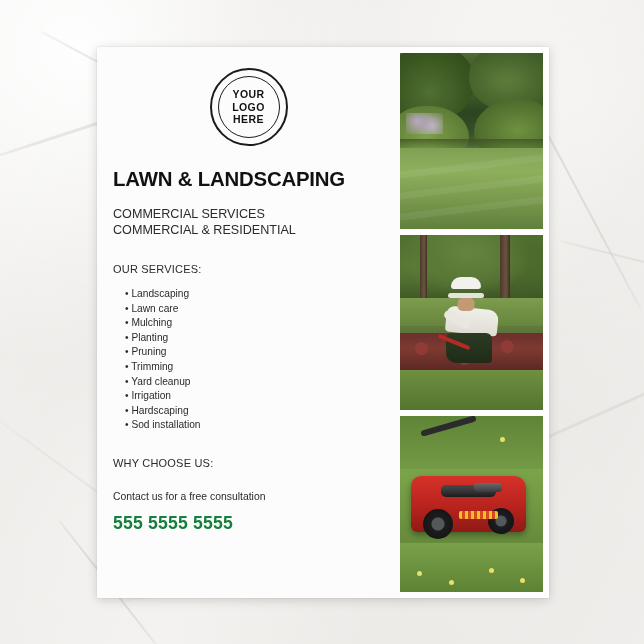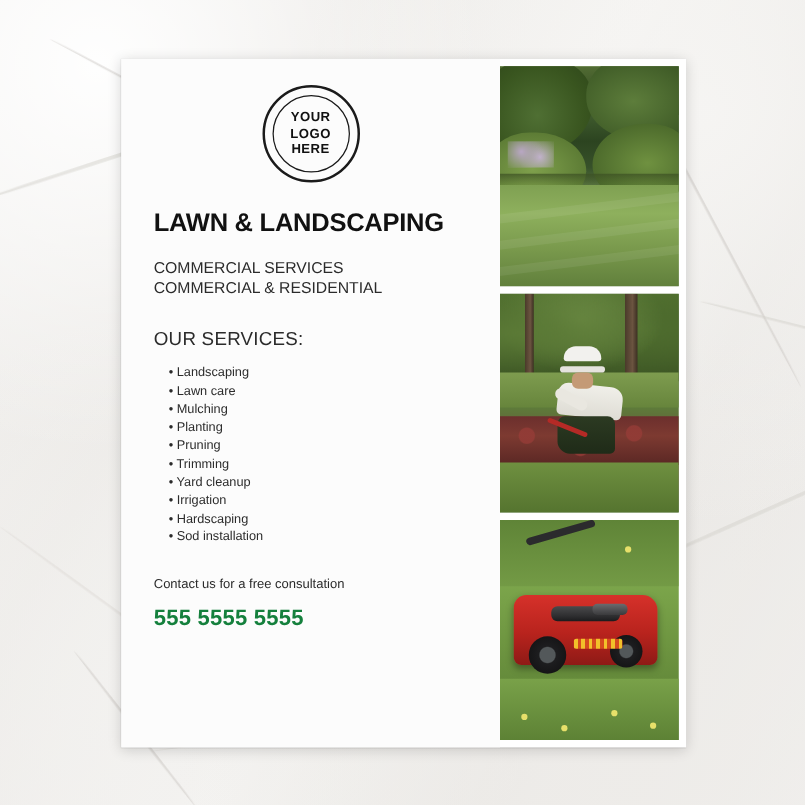--- a/index.html
+++ b/index.html
@@ -48,21 +48,21 @@
     overflow: hidden;
   }
 
   
   #left-col {
     width: 303px;
     height: 100%;
     background: #fcfcfc;
     position: relative;
     box-sizing: border-box;
-    padding: 0 26px;
+    padding: 0 16px;
   }
 
   
   #logo-wrap {
     display: flex;
     justify-content: center;
     padding-top: 21px;
   }
   #logo-badge {
     width: 78px;
@@ -104,21 +104,21 @@
 
   #subhead {
     margin-top: 17px;
     font-size: 12.6px;
     color: #2b2b2b;
     line-height: 15.5px;
   }
   #subhead div { white-space: nowrap; }
 
   .section-title {
-    font-size: 15px;
+    font-size: 11px;
     color: #2b2b2b;
     letter-spacing: 0.2px;
     margin-bottom: 6px;
   }
   #services-block { margin-top: 25px; }
   #why-block { margin-top: 24px; }
 
   ul.bullets {
     list-style: none;
     margin: 12px;
@@ -378,20 +378,21 @@
         <li>• Pruning</li>
         <li>• Trimming</li>
         <li>• Yard cleanup</li>
         <li>• Irrigation</li>
         <li>• Hardscaping</li>
         <li>• Sod installation</li>
       </ul>
     </div>
 
     <div id="why-block">
+      <div class="section-title">WHY CHOOSE US:</div>
     </div>
 
     <div id="contact-line">Contact us for a free consultation</div>
     <div id="phone">555 5555 5555</div>
   </div>
 
   <div id="photo-col">
 
     <div class="photo" id="photo-garden">
       <div class="sky"></div>

